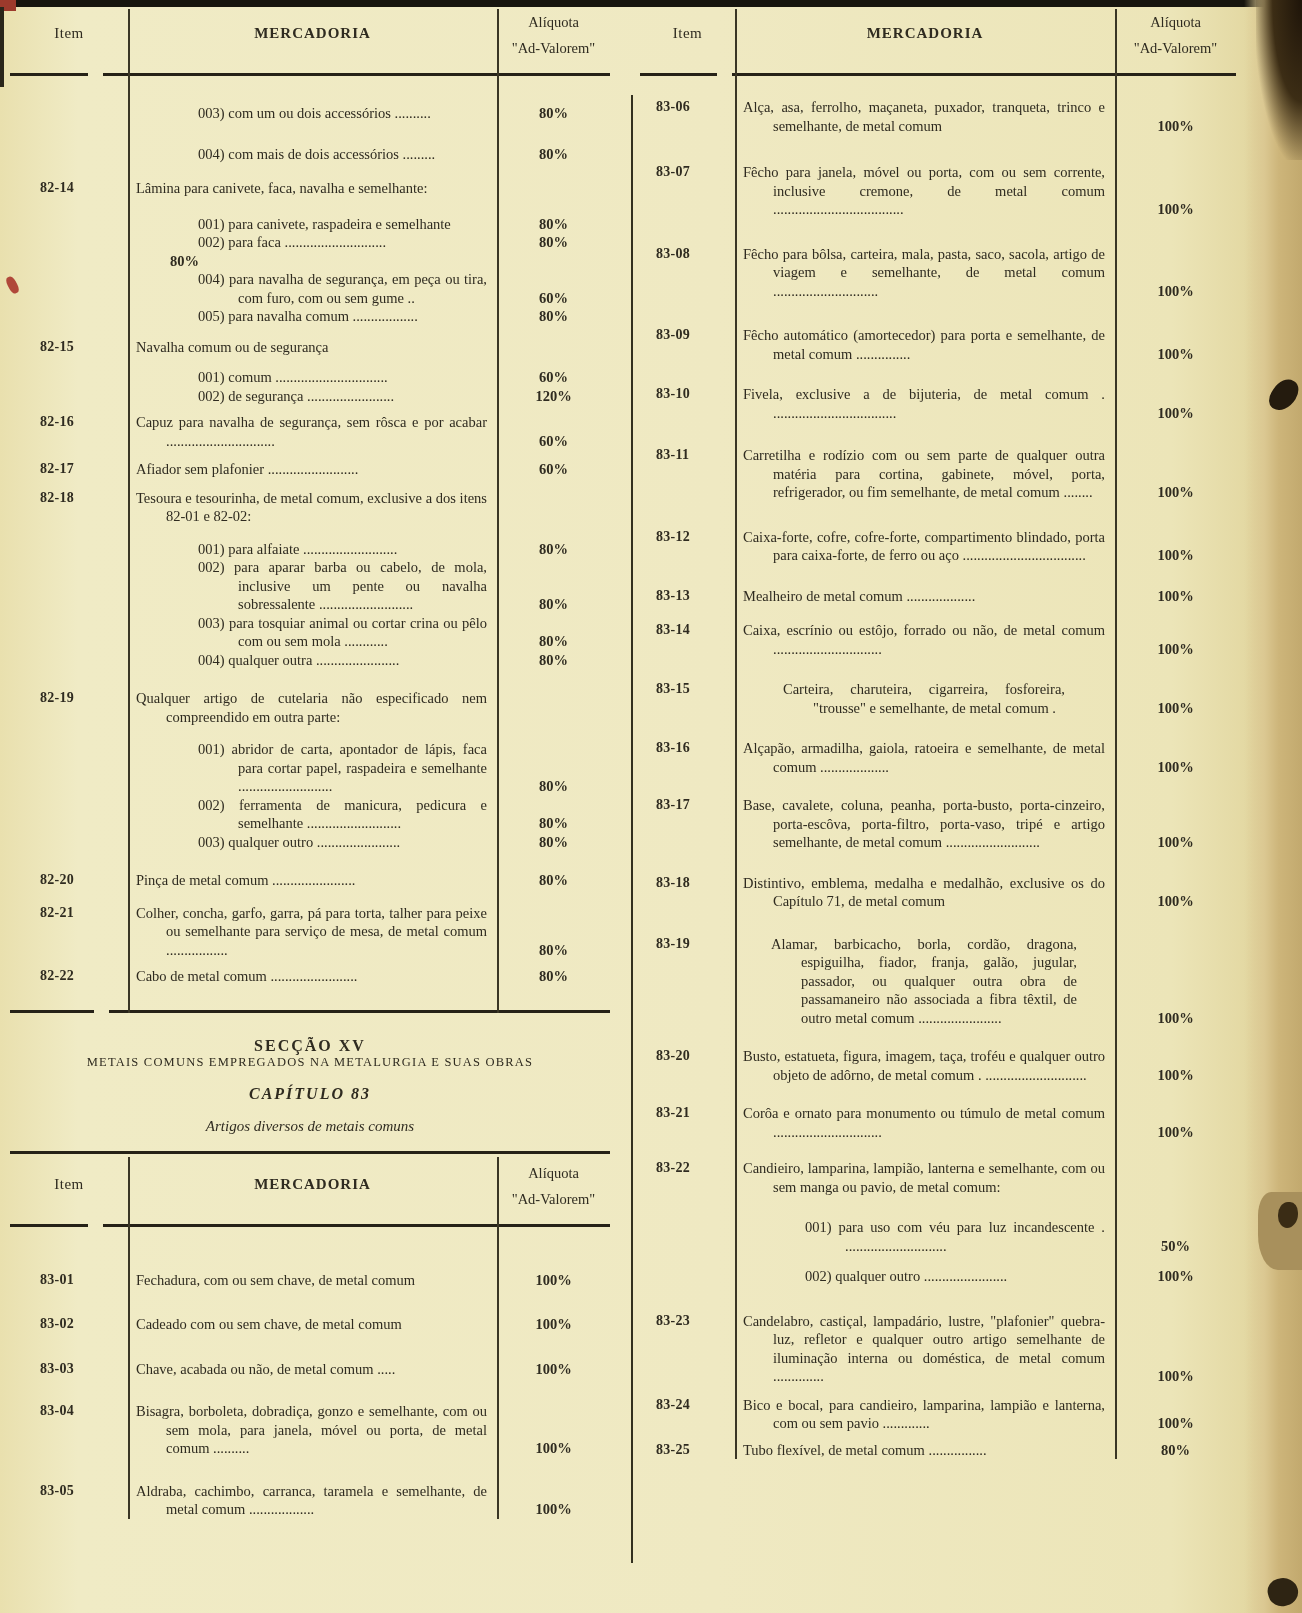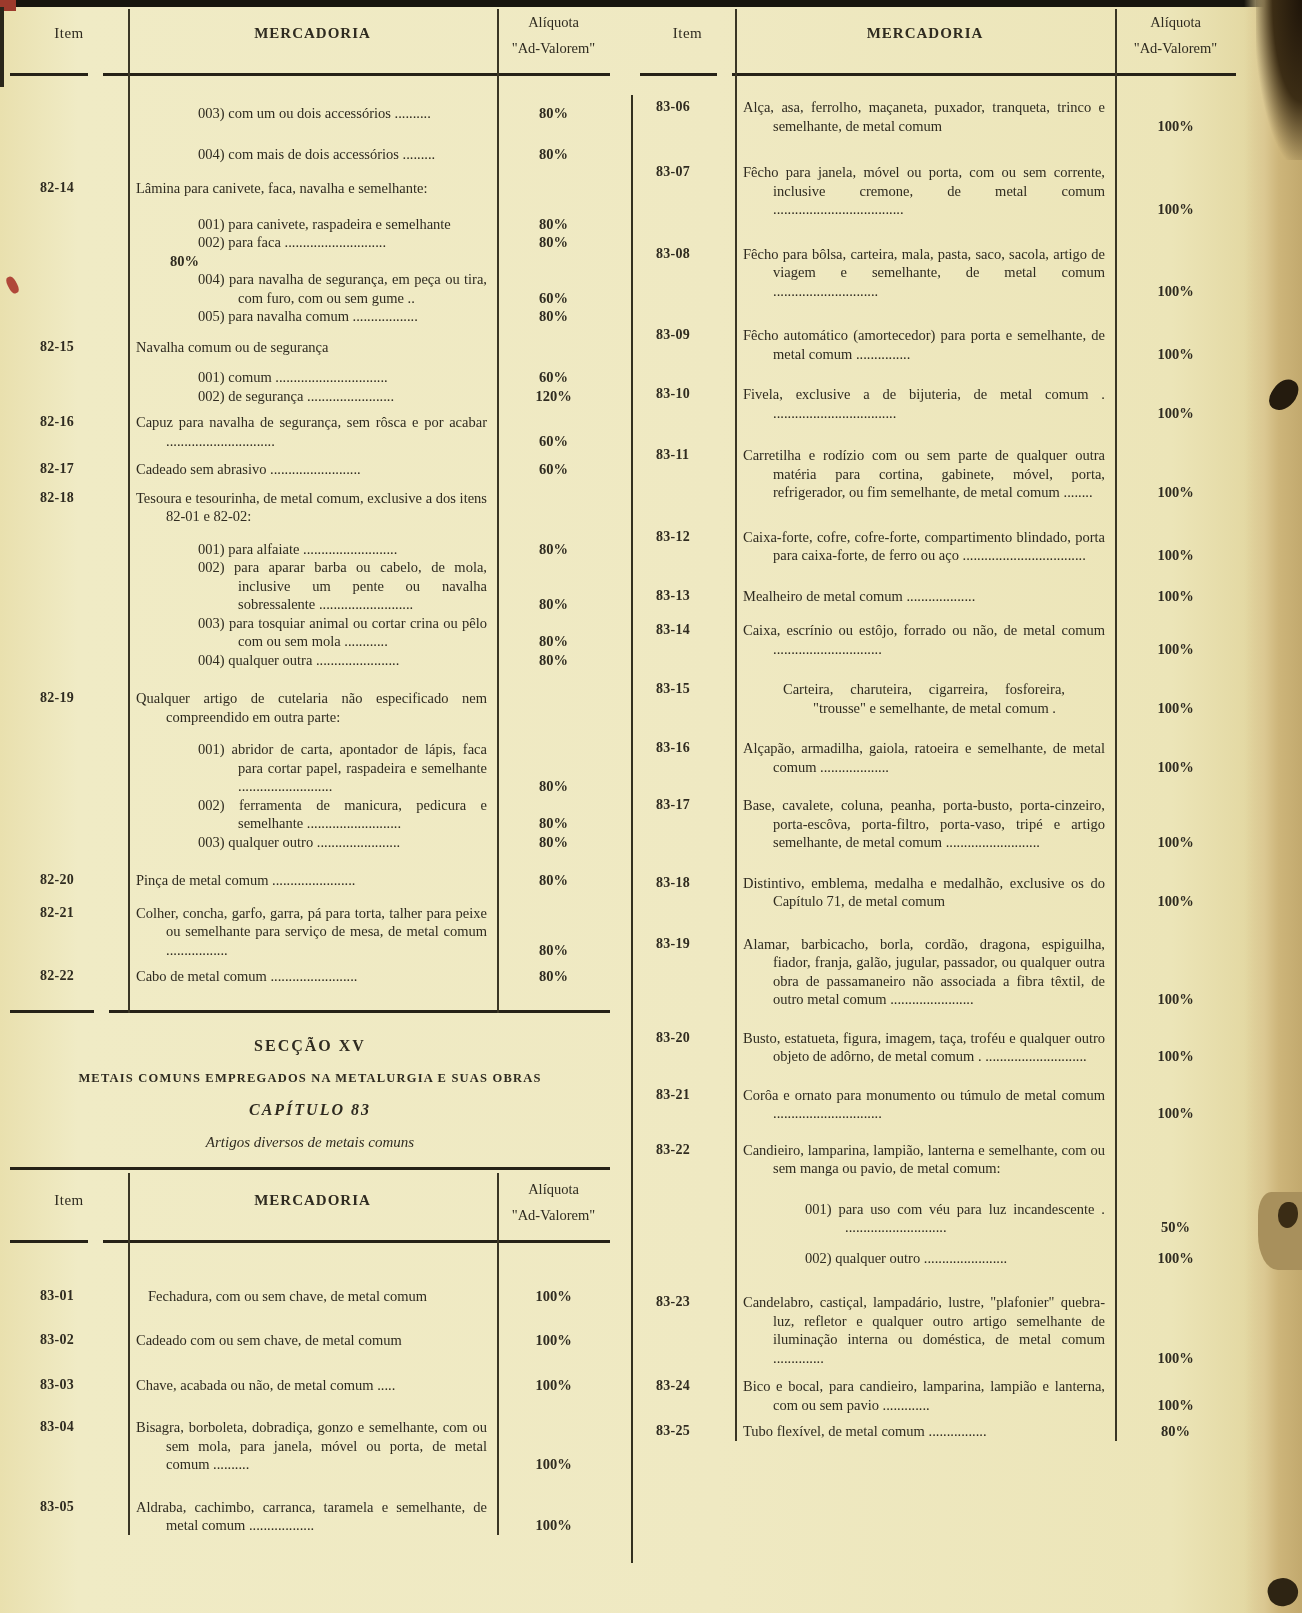--- a/index.html
+++ b/index.html
@@ -57,21 +57,21 @@
   .c-desc{flex:1;text-align:justify;box-sizing:border-box;}
   .lt .c-desc{width:369px;} .rt .c-desc{width:380px;}
   .row.main .c-desc{padding-left:38px;padding-right:10px;text-indent:-30px;}
   .row.sub  .c-desc{padding-left:110px;padding-right:10px;text-indent:-40px;}
   .c-rate{flex:none;text-align:center;font-weight:bold;font-size:14.5px;white-space:nowrap;}
   .lt .c-rate{width:113px;} .rt .c-rate{width:121px;}
 
   
   .section-block{text-align:center;margin-top:24px;}
   .sec-title{font-weight:bold;font-size:16px;letter-spacing:2px;}
-  .sec-sub{font-size:12.5px;font-weight:bold;letter-spacing:1.2px;margin-top:16px;text-align:center;}
+  .sec-sub{font-size:12.5px;font-weight:normal;letter-spacing:1.2px;margin-top:0;text-align:center;}
   .chap-title{font-weight:bold;font-style:italic;font-size:16px;letter-spacing:2px;margin-top:15px;}
   .chap-sub{font-style:italic;font-size:15px;margin-top:15px;padding-bottom:16px;}
 </style>
 </head>
 <body>
 
 <div class="page">
 
   <div class="topbar"></div>
   <div class="red-corner"></div>
@@ -148,21 +148,21 @@
             <div class="c-desc">002) de segurança ........................</div>
             <div class="c-rate">120%</div>
           </div>
           <div class="row main" style="margin-top: 8px;">
             <div class="c-item">82-16</div>
             <div class="c-desc">Capuz para navalha de segurança, sem rôsca e por acabar ..............................</div>
             <div class="c-rate">60%</div>
           </div>
           <div class="row main" style="margin-top: 10px;">
             <div class="c-item">82-17</div>
-            <div class="c-desc">Cadeado sem abrasivo .........................</div>
+            <div class="c-desc">Afiador sem plafonier .........................</div>
             <div class="c-rate">60%</div>
           </div>
           <div class="row main" style="margin-top: 10px;">
             <div class="c-item">82-18</div>
             <div class="c-desc">Tesoura e tesourinha, de metal comum, exclusive a dos itens 82-01 e 82-02:</div>
             <div class="c-rate"></div>
           </div>
           <div class="row sub" style="margin-top: 14px;">
             <div class="c-item"></div>
             <div class="c-desc">001) para alfaiate ..........................</div>
@@ -236,21 +236,21 @@
       <div class="thead">
         <div class="th-item">Item</div>
         <div class="th-merc">MERCADORIA</div>
         <div class="th-aliq">
           <div>Alíquota</div>
           <div>"Ad-Valorem"</div>
         </div>
       </div>
       <div class="head-rule"></div>
       <div class="tbody">
-          <div class="row main" style="margin-top: 44px; gap: 12px;">
+          <div class="row main" style="margin-top: 44px;">
             <div class="c-item">83-01</div>
             <div class="c-desc">Fechadura, com ou sem chave, de metal comum</div>
             <div class="c-rate">100%</div>
           </div>
           <div class="row main" style="margin-top: 26px;">
             <div class="c-item">83-02</div>
             <div class="c-desc">Cadeado com ou sem chave, de metal comum</div>
             <div class="c-rate">100%</div>
           </div>
           <div class="row main" style="margin-top: 26px;">
@@ -345,21 +345,21 @@
           <div class="row main" style="margin-top: 20px;">
             <div class="c-item">83-17</div>
             <div class="c-desc">Base, cavalete, coluna, peanha, porta-busto, porta-cinzeiro, porta-escôva, porta-filtro, porta-vaso, tripé e artigo semelhante, de metal comum ..........................</div>
             <div class="c-rate">100%</div>
           </div>
           <div class="row main" style="margin-top: 22px;">
             <div class="c-item">83-18</div>
             <div class="c-desc">Distintivo, emblema, medalha e medalhão, exclusive os do Capítulo 71, de metal comum</div>
             <div class="c-rate">100%</div>
           </div>
-          <div class="row main" style="margin-top: 24px;">
+          <div class="row main" style="margin-top: 24px; gap: 28px;">
             <div class="c-item">83-19</div>
             <div class="c-desc">Alamar, barbicacho, borla, cordão, dragona, espiguilha, fiador, franja, galão, jugular, passador, ou qualquer outra obra de passamaneiro não associada a fibra têxtil, de outro metal comum .......................</div>
             <div class="c-rate">100%</div>
           </div>
           <div class="row main" style="margin-top: 20px;">
             <div class="c-item">83-20</div>
             <div class="c-desc">Busto, estatueta, figura, imagem, taça, troféu e qualquer outro objeto de adôrno, de metal comum . ............................</div>
             <div class="c-rate">100%</div>
           </div>
           <div class="row main" style="margin-top: 20px;">

